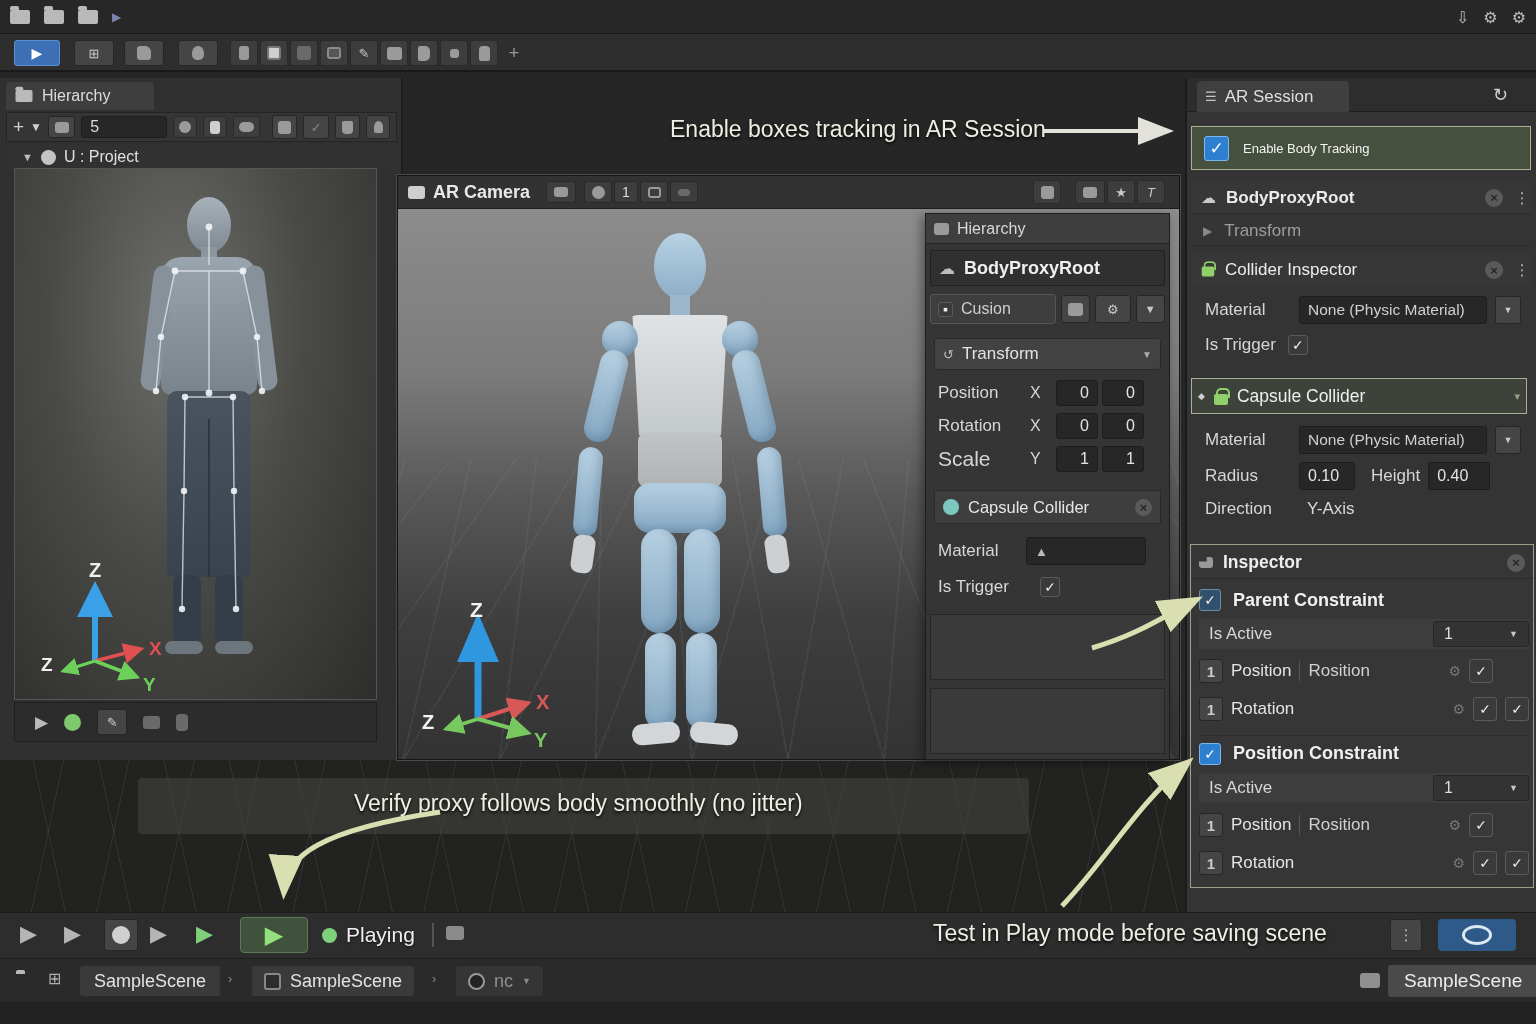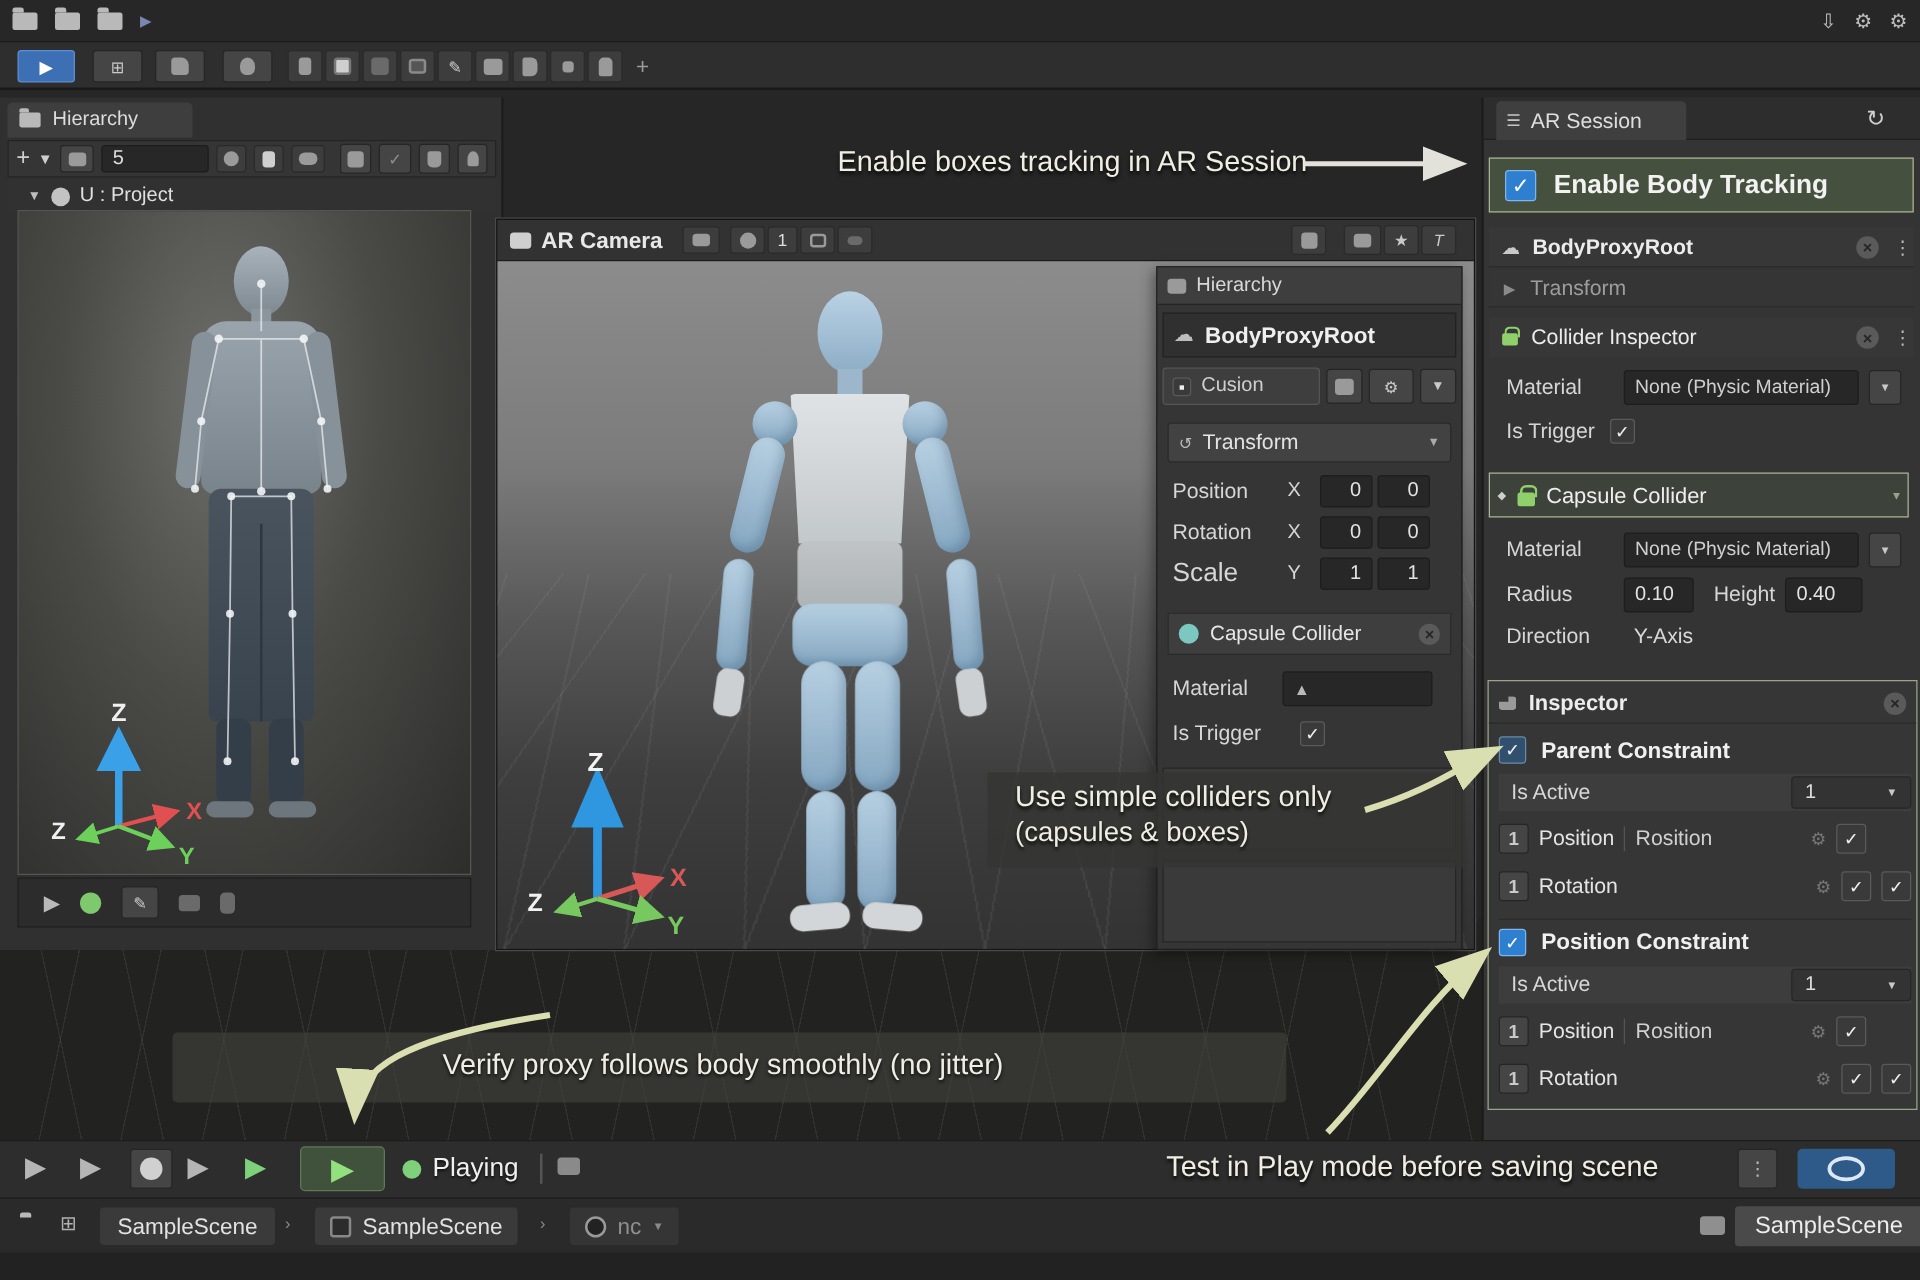--- a/index.html
+++ b/index.html
@@ -380,21 +380,21 @@
   <div class="abs" style="left:1185px;top:78px;width:351px;height:834px;background:#343434;border-left:2px solid #1b1b1b;z-index:10;">
     <div class="abs" style="left:0;top:0;width:351px;height:34px;background:#2d2d2d;border-bottom:1px solid #1f1f1f;"></div>
     <div class="abs row" style="left:10px;top:3px;width:152px;height:31px;background:#3f3f3f;border-radius:4px 4px 0 0;gap:8px;padding-left:8px;">
       <span class="glyph" style="font-size:13px;color:#c5c5c5;">☰</span>
       <span style="font-size:17px;color:#dedede;">AR Session</span>
     </div>
     <span class="glyph abs" style="left:1496px;top:84px;font-size:18px;color:#cfcfcf;left:306px;top:6px;position:absolute;">↻</span>
 
     <div class="abs row" style="left:4px;top:48px;width:340px;height:44px;background:#46503e;border:1px solid #aab494;gap:14px;padding-left:12px;">
       <span class="chk blue" style="width:25px;height:25px;font-size:17px;">✓</span>
-      <span style="font-size:21px;font-weight:bold;color:#f2f2f2;">Enable Body Tracking</span>
+      <span style="font-size:13px;font-weight:normal;color:#f2f2f2;">Enable Body Tracking</span>
     </div>
 
     <div class="panel-row" style="left:4px;top:104px;width:340px;height:32px;gap:10px;padding-left:10px;background:#373737;border-bottom:1px solid #2a2a2a;">
       <span class="glyph" style="font-size:15px;color:#c9c9c9;">☁</span>
       <span style="font-size:17px;font-weight:bold;color:#ececec;">BodyProxyRoot</span>
       <div style="flex:1"></div>
       <span class="xclose">×</span>
       <span class="kebab glyph" style="width:18px;">⋮</span>
     </div>
     <div class="panel-row" style="left:4px;top:138px;width:340px;height:30px;gap:12px;padding-left:12px;background:#353535;border-bottom:1px solid #2a2a2a;">
@@ -529,26 +529,22 @@
         <div style="flex:1"></div>
         <span class="glyph" style="font-size:14px;color:#777;">⚙</span>
         <span class="chk" style="width:24px;height:24px;">✓</span>
         <span class="chk" style="width:24px;height:24px;">✓</span>
       </div>
     </div>
   </div>
 
   <div class="abs note" style="left:670px;top:116px;z-index:40;font-size:23px;">Enable boxes tracking in AR Session</div>
 
-  <div class="abs" style="left:790px;top:618px;width:382px;height:76px;background:rgba(52,54,50,.78);z-index:40;padding:6px 0 0 22px;">
-    <div class="note" style="font-size:23px;">Use simple colliders only</div>
-    <div class="note" style="font-size:22px;margin-top:2px;">(capsules &amp; boxes)</div>
-  </div>
-
-  <div class="abs" style="left:138px;top:778px;width:891px;height:56px;background:rgba(64,64,60,.65);border-radius:4px;z-index:40;margin-top:48px;">
+
+  <div class="abs" style="left:138px;top:778px;width:891px;height:56px;background:rgba(64,64,60,.65);border-radius:4px;z-index:40;">
     <div class="note" style="position:absolute;left:216px;top:12px;font-size:23px;">Verify proxy follows body smoothly (no jitter)</div>
   </div>
 
   <div class="abs note" style="left:933px;top:920px;z-index:40;font-size:23px;">Test in Play mode before saving scene</div>
 
   <svg class="abs" width="1536" height="1024" style="left:0;top:0;z-index:50;pointer-events:none;">
     <defs>
       <marker id="aW" markerWidth="10" markerHeight="10" refX="7" refY="3.5" orient="auto">
           <path d="M0,0 L9,3.5 L0,7 Z" fill="#e2e2da"></path>
         </marker>

